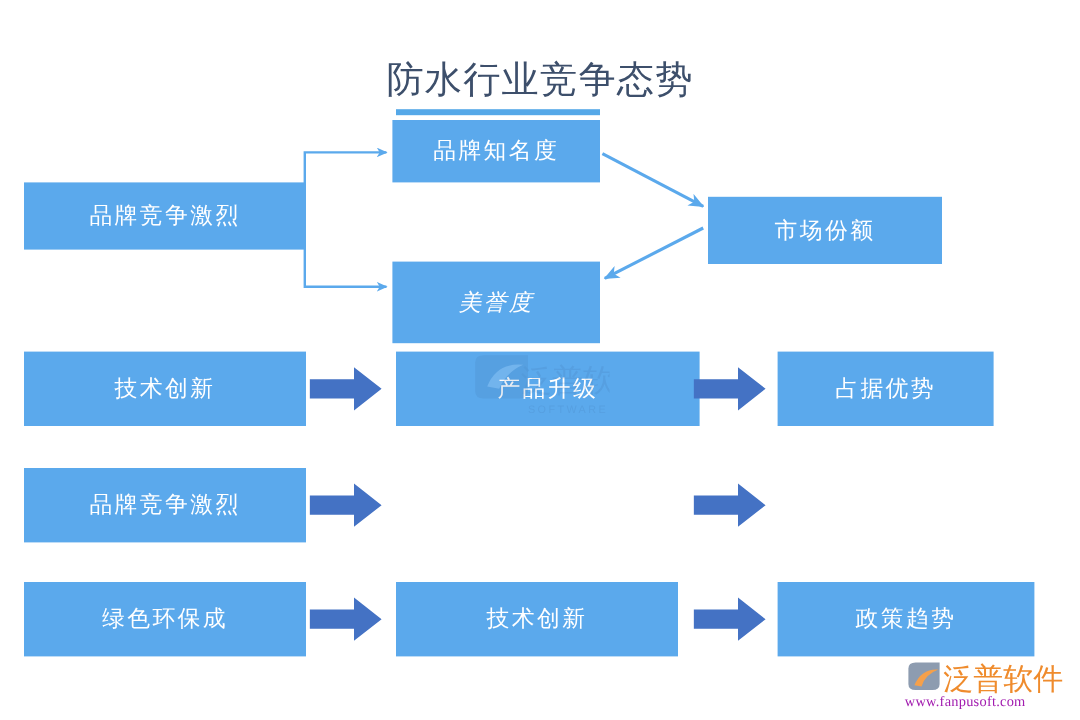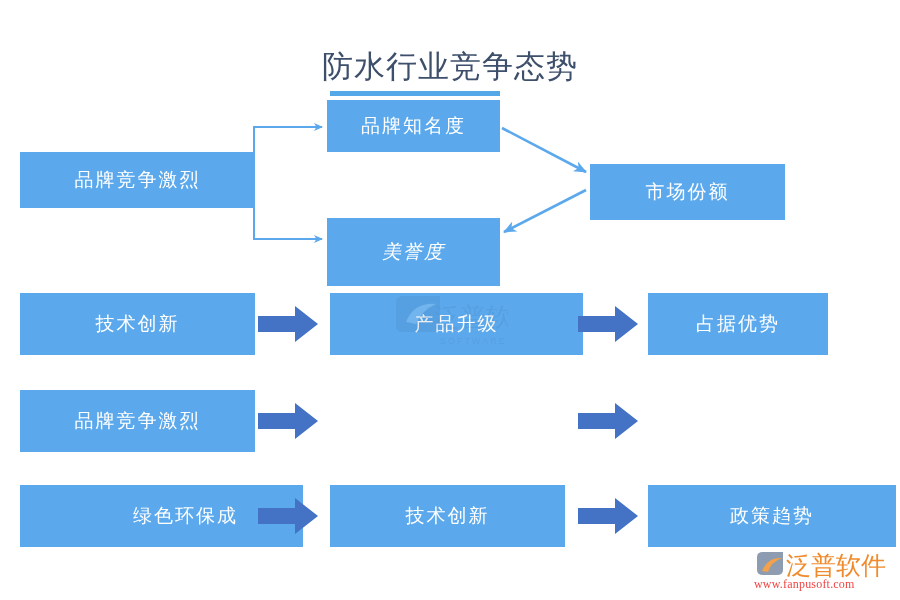--- a/index.html
+++ b/index.html
@@ -100,21 +100,21 @@
     color: #ef8b2c;
     letter-spacing: 0px;
     font-family: "DejaVu Sans", "Liberation Sans", sans-serif;
     white-space: nowrap;
   }
   .logo-url {
     position: absolute;
     left: 2px;
     top: 27px;
     font-size: 12px;
-    color: #ef4444;
+    color: #a21caf;
     letter-spacing: 0.2px;
     font-family: "Liberation Serif", "DejaVu Serif", serif;
     white-space: nowrap;
   }
 </style>
 </head>
 <body>
 
 <div id="canvas">
 
@@ -182,33 +182,33 @@
   <svg class="block-arrow" style="left:258px; top:400px;" viewBox="0 0 62 42">
     <path d="M0,13 L37,13 L37,3 L60,21 L37,39 L37,29 L0,29 Z" fill="#4472C4"></path>
   </svg>
 
 
   <svg class="block-arrow" style="left:578px; top:400px;" viewBox="0 0 62 42">
     <path d="M0,13 L37,13 L37,3 L60,21 L37,39 L37,29 L0,29 Z" fill="#4472C4"></path>
   </svg>
 
 
-  <div class="box" style="left:20px; top:485px; width:235px; height:62px;padding-left:48px;">绿色环保成</div>
+  <div class="box" style="left:20px; top:485px; width:235px; height:62px;">绿色环保成</div>
 
   <svg class="block-arrow" style="left:258px; top:495px;" viewBox="0 0 62 42">
     <path d="M0,13 L37,13 L37,3 L60,21 L37,39 L37,29 L0,29 Z" fill="#4472C4"></path>
   </svg>
 
   <div class="box" style="left:330px; top:485px; width:235px; height:62px;">技术创新</div>
 
   <svg class="block-arrow" style="left:578px; top:495px;" viewBox="0 0 62 42">
     <path d="M0,13 L37,13 L37,3 L60,21 L37,39 L37,29 L0,29 Z" fill="#4472C4"></path>
   </svg>
 
-  <div class="box" style="left:648px; top:485px; width:248px; height:62px;">政策趋势</div>
+  <div class="box" style="left:648px; top:485px; width:214px; height:62px;">政策趋势</div>
 
   <div class="logo">
     <svg width="34" height="28" style="position:absolute; left:0; top:0;" viewBox="0 0 34 28">
       <path d="M5,7 Q5,2 11,2 L31,2 L31,20 Q31,25 25,25 L11,25 Q5,25 5,20 Z" fill="#8d9cb0"></path>
       <path d="M10,21 Q16,7 30,8 Q19,12 16,22 Z" fill="#f5a04a"></path>
     </svg>
     <div class="logo-text">泛普软件</div>
     <div class="logo-url">www.fanpusoft.com</div>
   </div>
 

